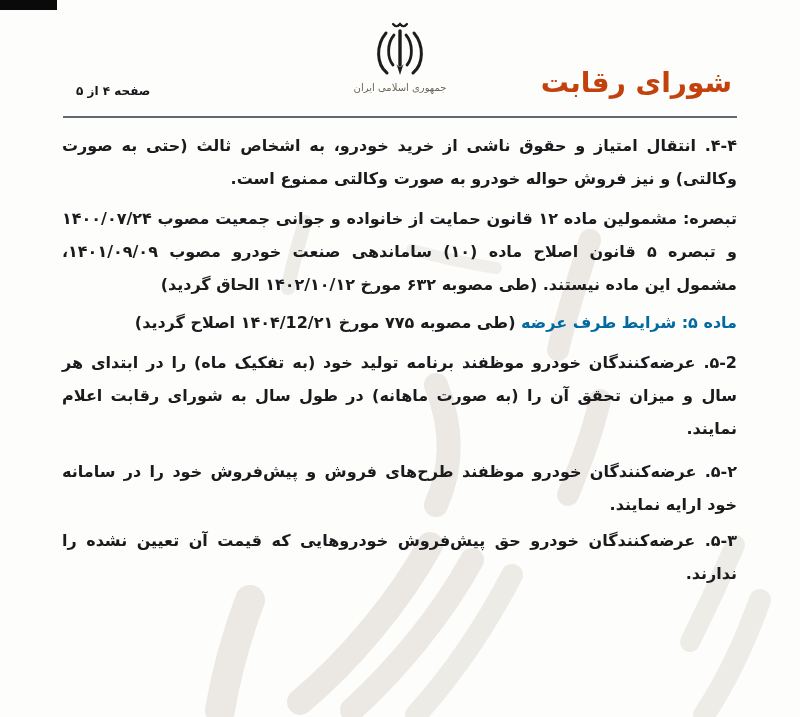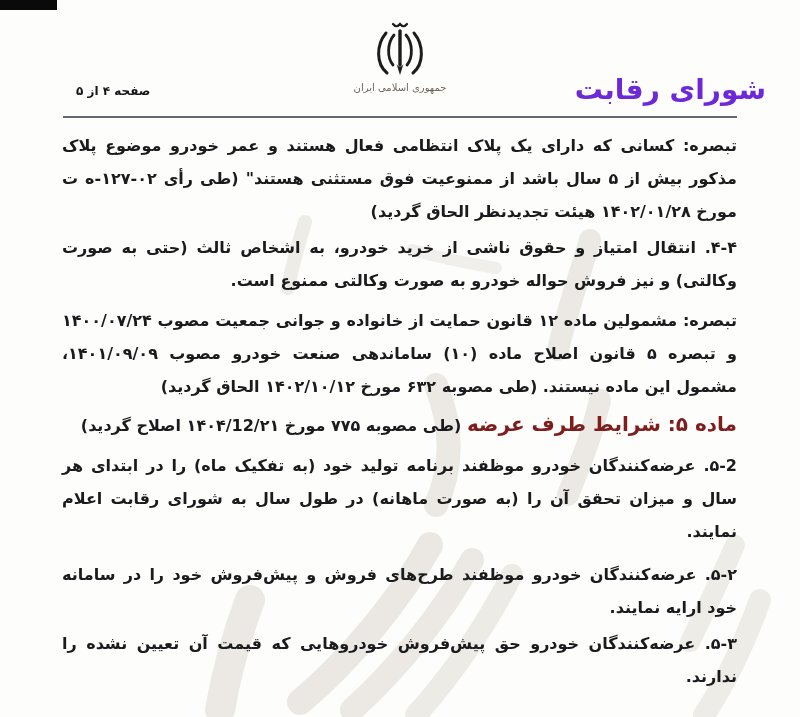--- a/index.html
+++ b/index.html
@@ -4,22 +4,22 @@
 <style>
   html,body{margin:0;padding:0;background:#ffffff;}
   .page{
     position:relative;width:800px;height:717px;overflow:hidden;
     background:#fdfdfc;direction:rtl;
     font-family:"DejaVu Sans",sans-serif;
   }
   .wm{position:absolute;top:0;left:0;width:800px;height:717px;pointer-events:none;}
   .corner-bar{position:absolute;top:0;left:0;width:57px;height:10px;background:#0a0a0a;}
   .hdr-title{
-    position:absolute;top:66px;right:34px;
-    font-size:28px;font-weight:bold;color:#6d28d9;letter-spacing:-0.5px;margin-top:7px;
+    position:absolute;top:66px;right:68px;
+    font-size:28px;font-weight:bold;color:#c2410c;letter-spacing:-0.5px;
   }
   .emblem{position:absolute;top:20px;left:0;right:0;margin:0 auto;width:160px;text-align:center;}
   .emblem svg{display:block;margin:0 auto;}
   .emblem-caption{font-size:10px;color:#6e655a;margin-top:4px;white-space:nowrap;}
   .page-label{
     position:absolute;top:84px;left:76px;
     font-size:12px;font-weight:bold;color:#15161a;
   }
   .divider{position:absolute;top:116px;left:63px;width:674px;height:2px;background:#626970;}
   .content{
@@ -27,21 +27,21 @@
     color:#1b1b1e;font-size:16px;font-weight:bold;line-height:33px;
     text-align:justify;
   }
   .content p{margin:0;}
   .m3{margin-bottom:3px !important;}
   .m4{margin-bottom:4px !important;}
   .m5{margin-bottom:5px !important;}
   .m7{margin-bottom:7px !important;}
   .m10{margin-bottom:10px !important;}
   .m27{margin-bottom:27px !important;}
-  .article-prefix{font-size:20px;color:#7f1d1d;}
+  .article-prefix{font-size:16px;color:#0369a1;}
 </style>
 </head>
 <body>
 
 <div class="page">
 
   <svg class="wm" viewBox="0 0 800 717">
     <g fill="none" stroke="#e7e4de" stroke-linecap="round">
       <path d="M305 222 C 298 245, 292 266, 288 288" stroke-width="14" opacity="0.7"></path>
       <path d="M412 250 C 442 258, 470 264, 496 268" stroke-width="12" opacity="0.55"></path>
@@ -75,21 +75,20 @@
     </svg>
     <div class="emblem-caption">جمهوری اسلامی ایران</div>
   </div>
 
   <div class="page-label">صفحه ۴ از ۵</div>
 
   <div class="divider"></div>
 
   <div class="content">
 
-    <p class="m3"><span>تبصره:</span> <span>کسانی که دارای یک پلاک انتظامی فعال هستند و عمر خودرو موضوع پلاک مذکور بیش از ۵ سال باشد از ممنوعیت فوق مستثنی هستند" (طی رأی ۰۲-۱۲۷-ه ت مورخ ۱۴۰۲/۰۱/۲۸ هیئت تجدیدنظر الحاق گردید)</span></p>
 
     <p class="m7"><span>۴-۴.</span> <span>انتقال امتیاز و حقوق ناشی از خرید خودرو، به اشخاص ثالث (حتی به صورت وکالتی) و نیز فروش حواله خودرو به صورت وکالتی ممنوع است.</span></p>
 
 
     <p class="m5"><span>تبصره:</span> <span>مشمولین ماده ۱۲ قانون حمایت از خانواده و جوانی جمعیت مصوب ۱۴۰۰/۰۷/۲۴ و تبصره ۵ قانون اصلاح ماده (۱۰) ساماندهی صنعت خودرو مصوب ۱۴۰۱/۰۹/۰۹، مشمول این ماده نیستند. (طی مصوبه ۶۳۲ مورخ ۱۴۰۲/۱۰/۱۲ الحاق گردید)</span></p>
 
     <p class="m7"><span class="article-prefix">ماده ۵: شرایط طرف عرضه</span> <span>(طی مصوبه ۷۷۵ مورخ ۱۴۰۴/12/۲۱ اصلاح گردید)</span></p>
 
     <p class="m10"><span>۵-2.</span> <span>عرضه‌کنندگان خودرو موظفند برنامه تولید خود (به تفکیک ماه) را در ابتدای هر سال و میزان تحقق آن را (به صورت ماهانه) در طول سال به شورای رقابت اعلام نمایند.</span></p>
 

